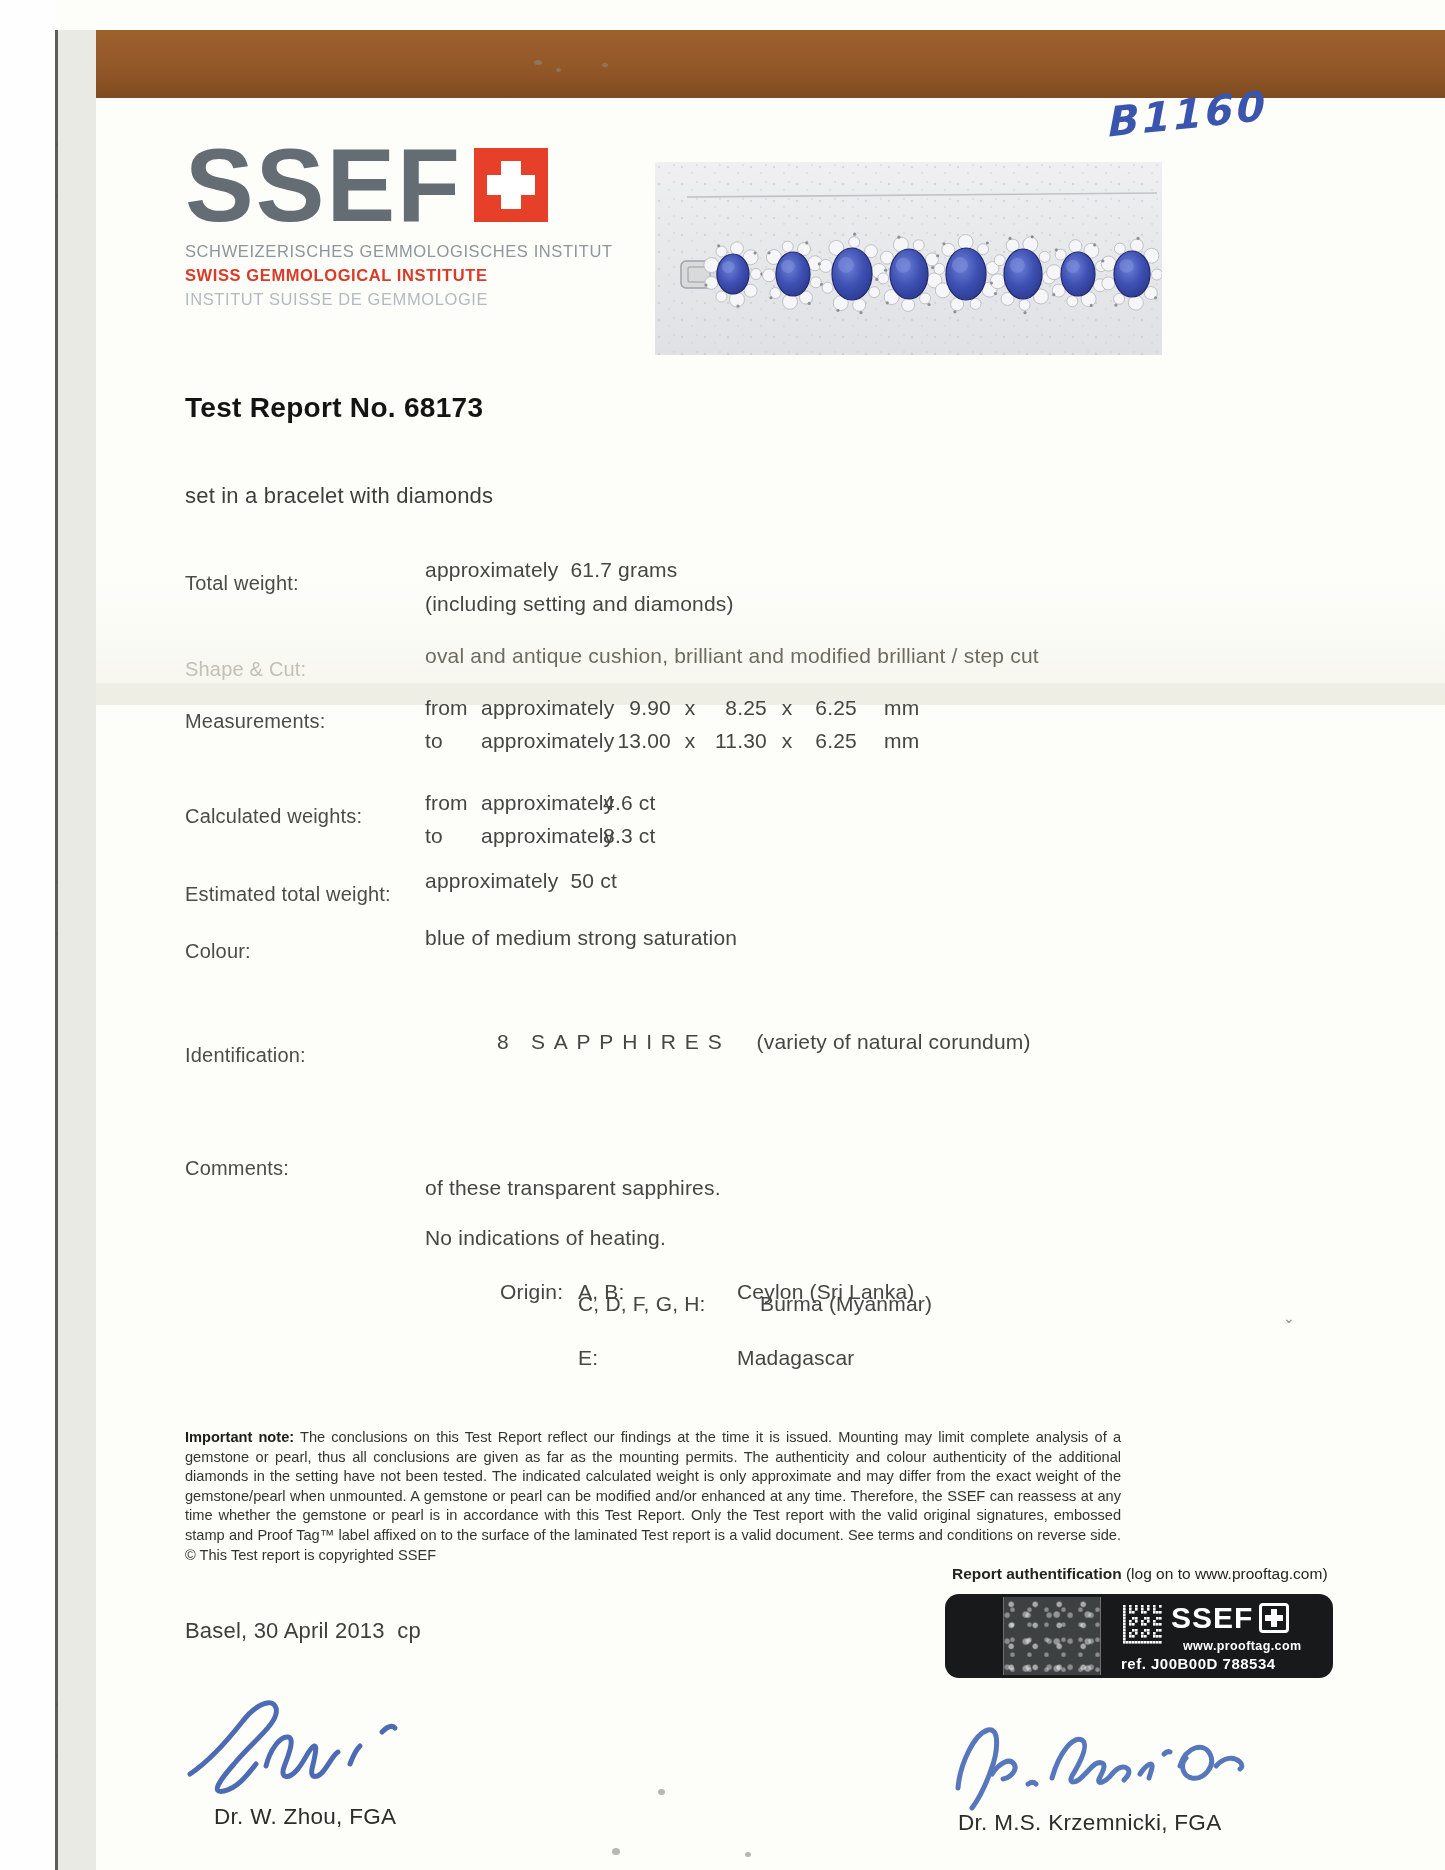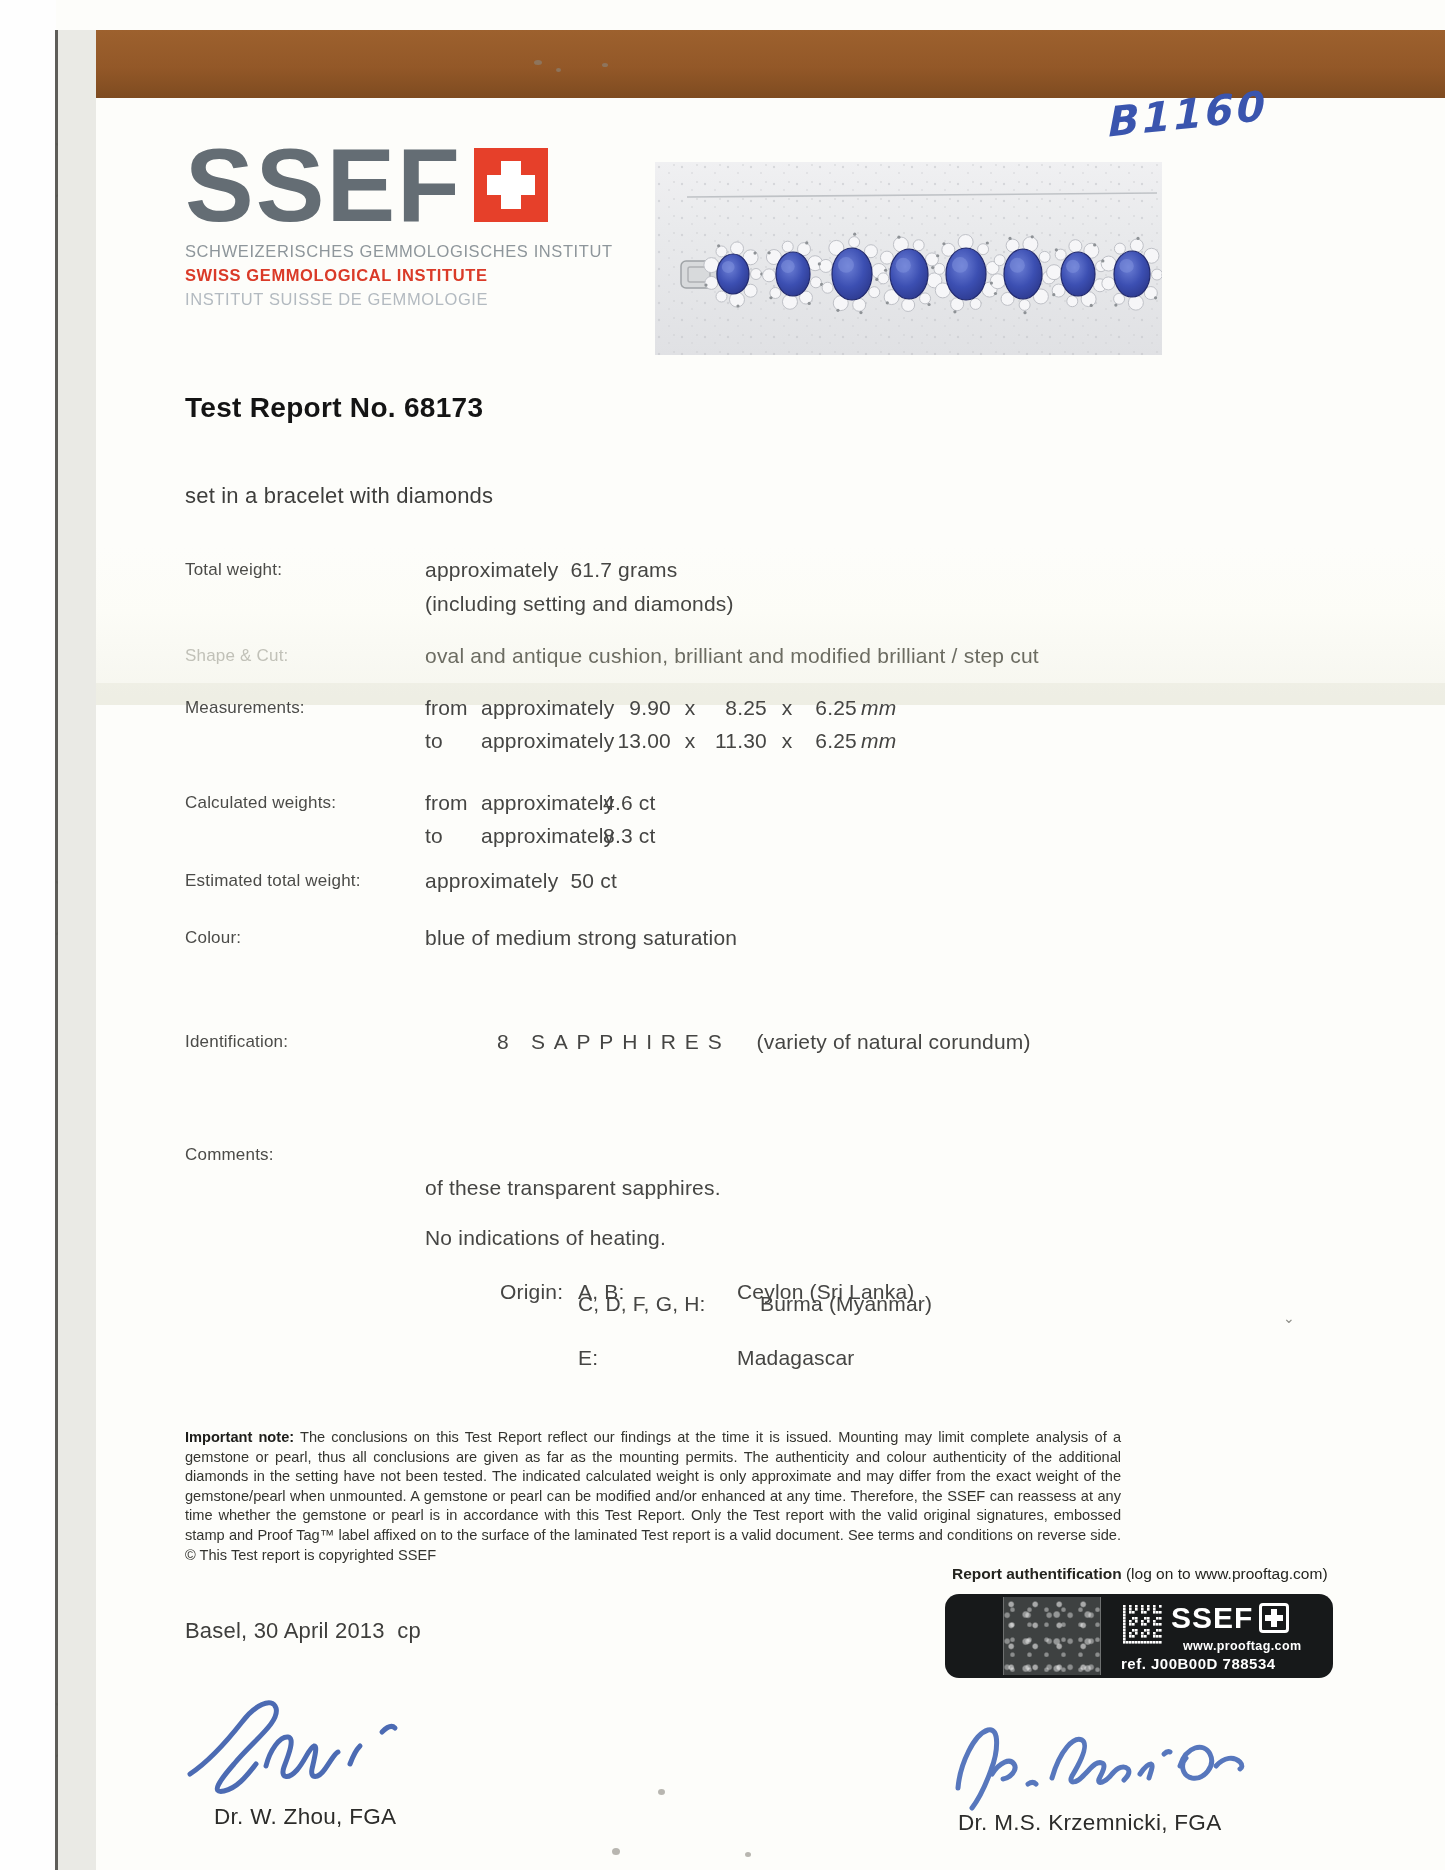--- a/index.html
+++ b/index.html
@@ -29,33 +29,33 @@
   .swiss-cross .cv{position:absolute;left:27px;top:13px;width:20px;height:48px;background:#fff;}
   .swiss-cross .ch{position:absolute;left:13px;top:27px;width:48px;height:20px;background:#fff;}
   .logo-de{margin-top:16px;font-size:16.5px;letter-spacing:.6px;color:#8e969b;}
   .logo-en{margin-top:5px;font-size:16.5px;letter-spacing:.6px;font-weight:700;color:#da3a28;}
   .logo-fr{margin-top:5px;font-size:16.5px;letter-spacing:.6px;color:#b3bac0;}
   
   .photo{left:655px;top:162px;width:507px;height:193px;z-index:3;}
   
   .title{font-size:28px;font-weight:700;color:#141414;letter-spacing:.3px;z-index:4;}
   .body-txt{font-size:22px;color:#3e3e3c;letter-spacing:.2px;z-index:4;}
-  .lbl{font-size:17px;color:#4b4b48;letter-spacing:.2px;z-index:4;}
+  .lbl{font-size:20px;color:#4b4b48;letter-spacing:.2px;z-index:4;margin-top:12px;}
   .val{font-size:21px;color:#454543;letter-spacing:.2px;white-space:pre-wrap;z-index:4;}
   .faded-lbl{color:#c1c1b8;}
   .faded-val{color:#6c6c62;}
   .mrow{display:flex;}
   .mword{width:56px;}
   .mapprox{width:122px;}
   .mn1{width:68px;text-align:right;}
   .msep{width:38px;text-align:center;}
   .mn2{width:58px;text-align:right;}
   .msep2{width:40px;text-align:center;}
   .mn3{width:50px;text-align:right;}
-  .munit{margin-left:4px;font-style:italic;}
+  .munit{margin-left:27px;}
   .ident-row{display:flex;align-items:baseline;}
   .ident-count{margin-right:22px;}
   .ident-name{letter-spacing:.42em;margin-right:26px;}
   .origin-row{display:flex;}
   .origin-keys{width:159px;}
   .note{width:936px;font-size:14.6px;line-height:19.6px;color:#34342f;text-align:justify;z-index:4;}
   .note b{color:#1d1d1a;}
   .institute{font-size:24px;font-weight:700;color:#171715;letter-spacing:.2px;z-index:4;}
   .auth-line{font-size:15.5px;color:#24241f;z-index:4;}
   .auth-line b{font-weight:700;}

